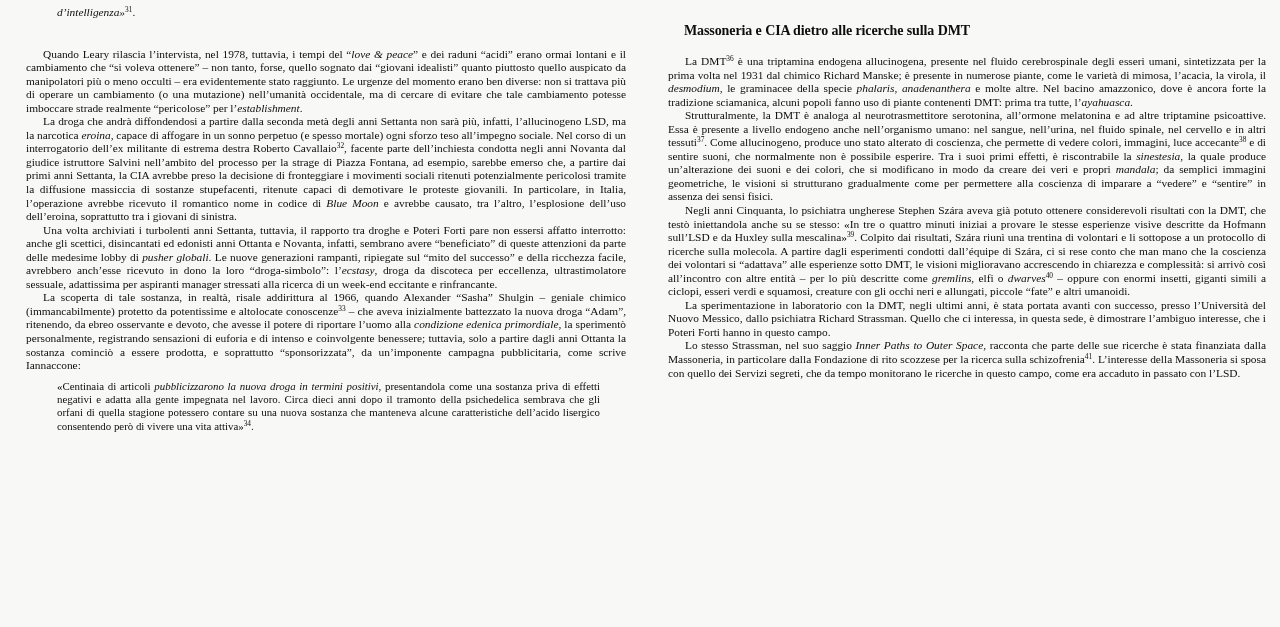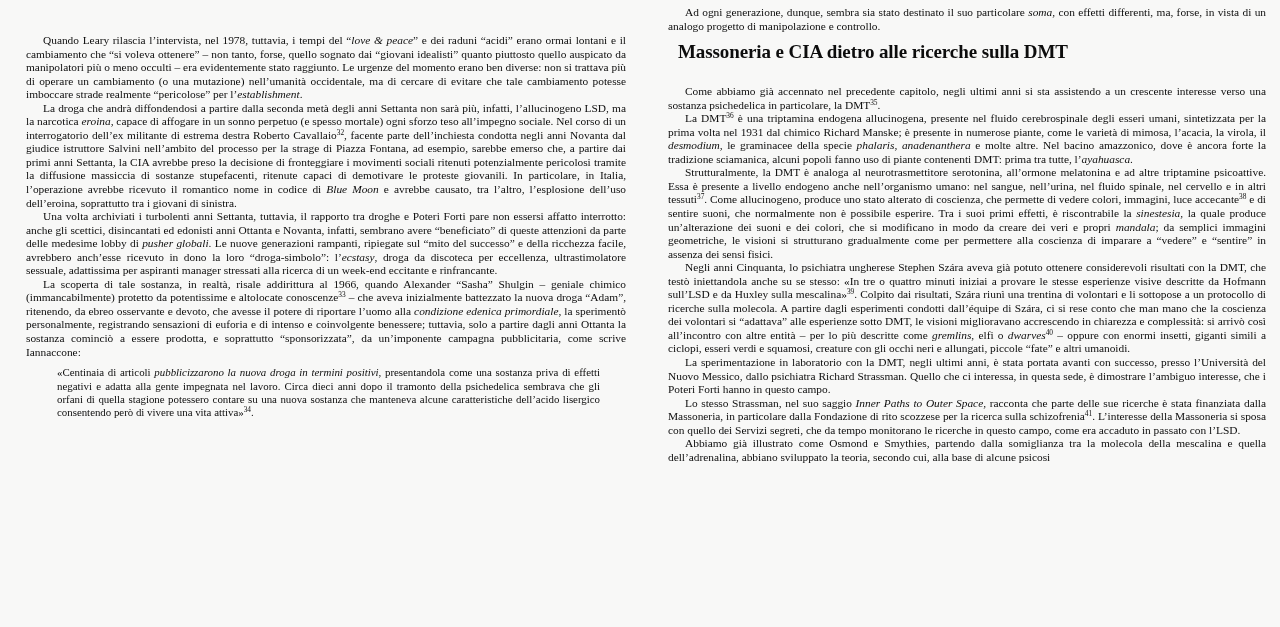--- a/index.html
+++ b/index.html
@@ -61,23 +61,23 @@
     font-size: 10.9px;
     line-height: 13.4px;
     text-align: justify;
   }
   .blockquote p {
     font-size: 10.9px;
     line-height: 13.4px;
     text-indent: 0;
   }
   h2.section-heading {
-    margin: 10px;
+    margin: 16px;
     padding: 0;
-    font-size: 19px;
+    font-size: 14px;
     line-height: 17px;
     font-weight: bold;
     text-align: left;
     letter-spacing: -0.1px;
   }
   .sp-after-first { margin-top: 28px; }
   .sp-head-before { margin-top: 26px; }
   .sp-head-after  { margin-top: 25px; }
   sup {
     font-size: 7.4px;
@@ -86,43 +86,43 @@
   }
   i, em { font-style: italic; }
 </style>
 </head>
 <body>
 
 <div class="page">
 
   <div class="column column-left">
 
+    <p class="quote-lead">
+      <i>d’intelligenza»</i><sup>31</sup><span>.</span>
+    </p>
 
     <p class="indent sp-after-first"><span>Quando Leary rilascia l’intervista, nel 1978, tuttavia, i tempi del “</span><i>love &amp; peace</i><span>” e dei raduni “acidi” erano ormai lontani e il cambiamento che “si voleva ottenere” – non tanto, forse, quello sognato dai “giovani idealisti” quanto piuttosto quello auspicato da manipolatori più o meno occulti – era evidentemente stato raggiunto. Le urgenze del momento erano ben diverse: non si trattava più di operare un cambiamento (o una mutazione) nell’umanità occidentale, ma di cercare di evitare che tale cambiamento potesse imboccare strade realmente “pericolose” per l’</span><i>establishment</i><span>.</span></p>
     <p class="indent"><span>La droga che andrà diffondendosi a partire dalla seconda metà degli anni Settanta non sarà più, infatti, l’allucinogeno LSD, ma la narcotica </span><i>eroina</i><span>, capace di affogare in un sonno perpetuo (e spesso mortale) ogni sforzo teso all’impegno sociale. Nel corso di un interrogatorio dell’ex militante di estrema destra Roberto Cavallaio</span><sup>32</sup><span>, facente parte dell’inchiesta condotta negli anni Novanta dal giudice istruttore Salvini nell’ambito del processo per la strage di Piazza Fontana, ad esempio, sarebbe emerso che, a partire dai primi anni Settanta, la CIA avrebbe preso la decisione di fronteggiare i movimenti sociali ritenuti potenzialmente pericolosi tramite la diffusione massiccia di sostanze stupefacenti, ritenute capaci di demotivare le proteste giovanili. In particolare, in Italia, l’operazione avrebbe ricevuto il romantico nome in codice di </span><i>Blue Moon</i><span> e avrebbe causato, tra l’altro, l’esplosione dell’uso dell’eroina, soprattutto tra i giovani di sinistra.</span></p>
     <p class="indent"><span>Una volta archiviati i turbolenti anni Settanta, tuttavia, il rapporto tra droghe e Poteri Forti pare non essersi affatto interrotto: anche gli scettici, disincantati ed edonisti anni Ottanta e Novanta, infatti, sembrano avere “beneficiato” di queste attenzioni da parte delle medesime lobby di </span><i>pusher globali</i><span>. Le nuove generazioni rampanti, ripiegate sul “mito del successo” e della ricchezza facile, avrebbero anch’esse ricevuto in dono la loro “droga-simbolo”: l’</span><i>ecstasy</i><span>, droga da discoteca per eccellenza, ultrastimolatore sessuale, adattissima per aspiranti manager stressati alla ricerca di un week-end eccitante e rinfrancante.</span></p>
     <p class="indent"><span>La scoperta di tale sostanza, in realtà, risale addirittura al 1966, quando Alexander “Sasha” Shulgin – geniale chimico (immancabilmente) protetto da potentissime e altolocate conoscenze</span><sup>33</sup><span> – che aveva inizialmente battezzato la nuova droga “Adam”, ritenendo, da ebreo osservante e devoto, che avesse il potere di riportare l’uomo alla </span><i>condizione edenica primordiale</i><span>, la sperimentò personalmente, registrando sensazioni di euforia e di intenso e coinvolgente benessere; tuttavia, solo a partire dagli anni Ottanta la sostanza cominciò a essere prodotta, e soprattutto “sponsorizzata”, da un’imponente campagna pubblicitaria, come scrive Iannaccone:</span></p>
 
     <div class="blockquote">
       <p><span>«Centinaia di articoli </span><i>pubblicizzarono la nuova droga in termini positivi</i><span>, presentandola come una sostanza priva di effetti negativi e adatta alla gente impegnata nel lavoro. Circa dieci anni dopo il tramonto della psichedelica sembrava che gli orfani di quella stagione potessero contare su una nuova sostanza che manteneva alcune caratteristiche dell’acido lisergico consentendo però di vivere una vita attiva»</span><sup>34</sup><span>.</span></p>
     </div>
 
   </div>
 
   <div class="column-gap"></div>
 
   <div class="column column-right">
 
-    <p class="indent"><span>Ad ogni generazione, dunque, sembra sia stato destinato il suo particolare </span><i>soma</i><span>, con effetti differenti, ma, forse, in vista di un analogo progetto di manipolazione e controllo.</span></p>
 
     <h2 class="section-heading sp-head-before">Massoneria e CIA dietro alle ricerche sulla DMT</h2>
 
-    <p class="indent sp-head-after"><span>Come abbiamo già accennato nel precedente capitolo, negli ultimi anni si sta assistendo a un crescente interesse verso una sostanza psichedelica in particolare, la DMT</span><sup>35</sup><span>.</span></p>
     <p class="indent"><span>La DMT</span><sup>36</sup><span> è una triptamina endogena allucinogena, presente nel fluido cerebrospinale degli esseri umani, sintetizzata per la prima volta nel 1931 dal chimico Richard Manske; è presente in numerose piante, come le varietà di mimosa, l’acacia, la virola, il </span><i>desmodium</i><span>, le graminacee della specie </span><i>phalaris</i><span>, </span><i>anadenanthera</i><span> e molte altre. Nel bacino amazzonico, dove è ancora forte la tradizione sciamanica, alcuni popoli fanno uso di piante contenenti DMT: prima tra tutte, l’</span><i>ayahuasca</i><span>.</span></p>
     <p class="indent"><span>Strutturalmente, la DMT è analoga al neurotrasmettitore serotonina, all’ormone melatonina e ad altre triptamine psicoattive. Essa è presente a livello endogeno anche nell’organismo umano: nel sangue, nell’urina, nel fluido spinale, nel cervello e in altri tessuti</span><sup>37</sup><span>. Come allucinogeno, produce uno stato alterato di coscienza, che permette di vedere colori, immagini, luce accecante</span><sup>38</sup><span> e di sentire suoni, che normalmente non è possibile esperire. Tra i suoi primi effetti, è riscontrabile la </span><i>sinestesia</i><span>, la quale produce un’alterazione dei suoni e dei colori, che si modificano in modo da creare dei veri e propri </span><i>mandala</i><span>; da semplici immagini geometriche, le visioni si strutturano gradualmente come per permettere alla coscienza di imparare a “vedere” e “sentire” in assenza dei sensi fisici.</span></p>
     <p class="indent"><span>Negli anni Cinquanta, lo psichiatra ungherese Stephen Szára aveva già potuto ottenere considerevoli risultati con la DMT, che testò iniettandola anche su se stesso: «In tre o quattro minuti iniziai a provare le stesse esperienze visive descritte da Hofmann sull’LSD e da Huxley sulla mescalina»</span><sup>39</sup><span>. Colpito dai risultati, Szára riunì una trentina di volontari e li sottopose a un protocollo di ricerche sulla molecola. A partire dagli esperimenti condotti dall’équipe di Szára, ci si rese conto che man mano che la coscienza dei volontari si “adattava” alle esperienze sotto DMT, le visioni miglioravano accrescendo in chiarezza e complessità: si arrivò così all’incontro con altre entità – per lo più descritte come </span><i>gremlins</i><span>, elfi o </span><i>dwarves</i><sup>40</sup><span> – oppure con enormi insetti, giganti simili a ciclopi, esseri verdi e squamosi, creature con gli occhi neri e allungati, piccole “fate” e altri umanoidi.</span></p>
     <p class="indent"><span>La sperimentazione in laboratorio con la DMT, negli ultimi anni, è stata portata avanti con successo, presso l’Università del Nuovo Messico, dallo psichiatra Richard Strassman. Quello che ci interessa, in questa sede, è dimostrare l’ambiguo interesse, che i Poteri Forti hanno in questo campo.</span></p>
     <p class="indent"><span>Lo stesso Strassman, nel suo saggio </span><i>Inner Paths to Outer Space</i><span>, racconta che parte delle sue ricerche è stata finanziata dalla Massoneria, in particolare dalla Fondazione di rito scozzese per la ricerca sulla schizofrenia</span><sup>41</sup><span>. L’interesse della Massoneria si sposa con quello dei Servizi segreti, che da tempo monitorano le ricerche in questo campo, come era accaduto in passato con l’LSD.</span></p>
-    <p class="indent"><span>Abbiamo già illustrato come Osmond e Smythies, partendo dalla somiglianza tra la molecola della mescalina e quella dell’adrenalina, abbiano sviluppato la teoria, secondo cui, alla base di alcune psicosi</span></p>
 
   </div>
 
 </div>
 
 </body></html>

